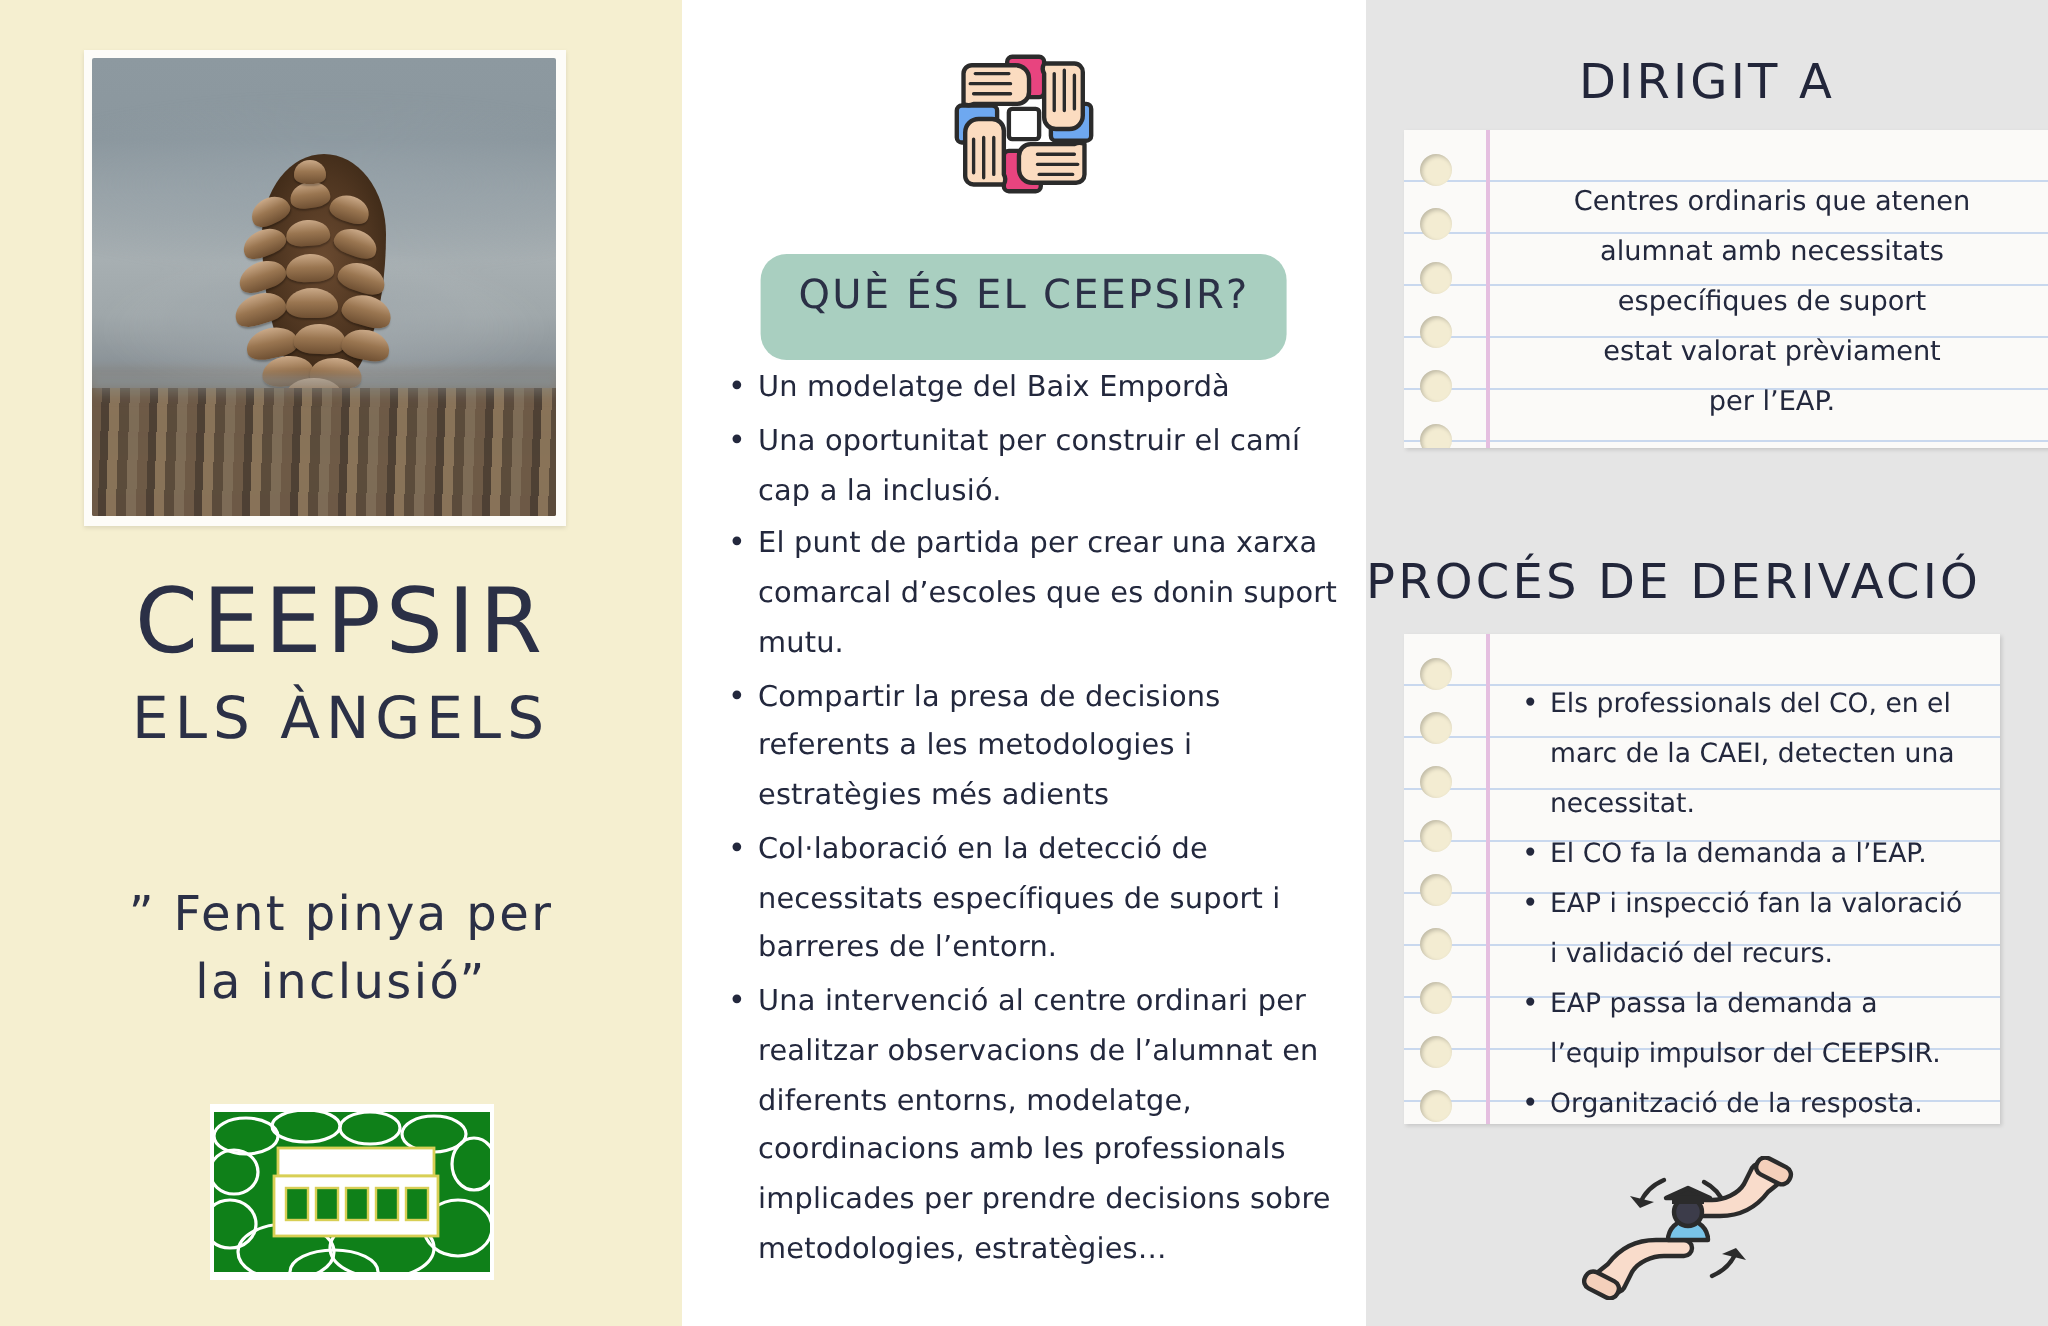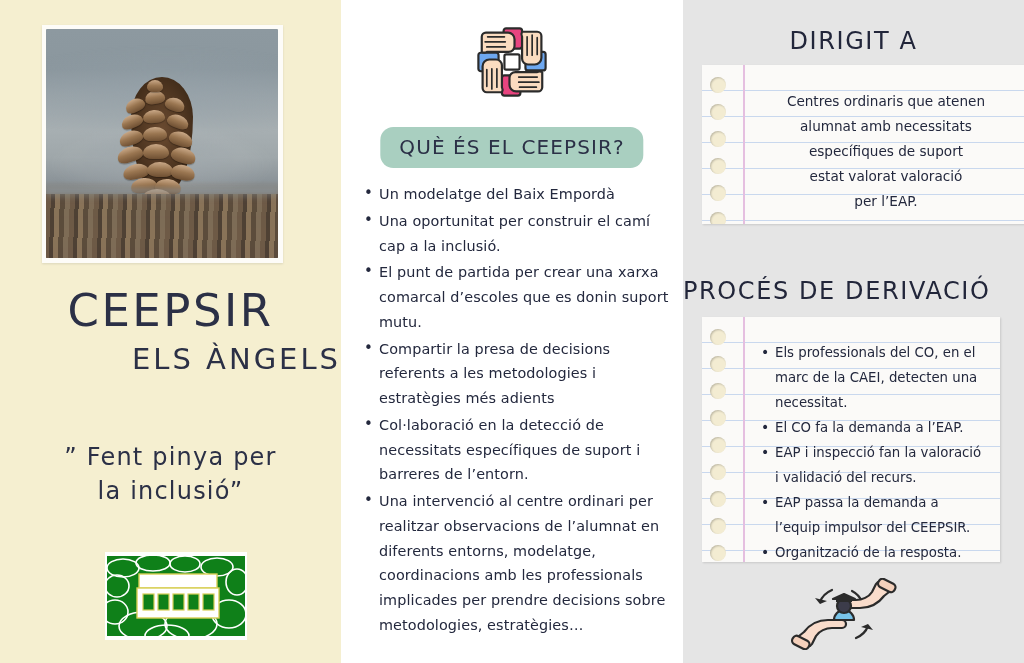--- a/index.html
+++ b/index.html
@@ -133,21 +133,20 @@
     line-height: 1.04;
   }
   .brand-sub {
     font-family: "DejaVu Sans", sans-serif;
     font-size: 29px;
     letter-spacing: 3px;
     font-weight: 400;
     color: #2b3046;
     margin-top: 9px;
     line-height: 1.05;
-    text-align: right;
   }
   .brand-motto {
     position:absolute;
     left: 22px; right: 22px;
     top: 440px;
     text-align:center;
     font-family: "DejaVu Sans", sans-serif;
     font-size: 24px;
     letter-spacing: 1.2px;
     color: #2b3046;
@@ -176,21 +175,21 @@
   }
   .hands-icon svg { display:block; width:100%; height:100%; }
 
   .pill-heading {
     position: absolute;
     left: 50%;
     top: 127px;
     transform: translateX(-50%);
     background: #a9cfc0;
     border-radius: 13px;
-    padding: 8px 19px 9px;
+    padding: 8px 19px 21px;
     white-space: nowrap;
     font-family: "DejaVu Sans", sans-serif;
     font-size: 20px;
     letter-spacing: 1.1px;
     color: #2b3046;
   }
 
   .center-list {
     position: absolute;
     left: 22px;
@@ -444,21 +443,21 @@
         <div class="np-hole"></div>
         <div class="np-hole"></div>
         <div class="np-hole"></div>
         <div class="np-hole"></div>
       </div>
       <div class="np-body">
         <div class="np-text">
           <div>Centres ordinaris que atenen</div>
           <div>alumnat amb necessitats</div>
           <div>específiques de suport</div>
-          <div>estat valorat valoració</div>
+          <div>estat valorat prèviament</div>
           <div>per l’EAP.</div>
         </div>
       </div>
     </div>
 
     <div class="sec-heading h2">PROCÉS  DE  DERIVACIÓ</div>
 
     <div class="notepaper np-b">
       <div class="np-rules"></div>
       <div class="np-margin"></div>

